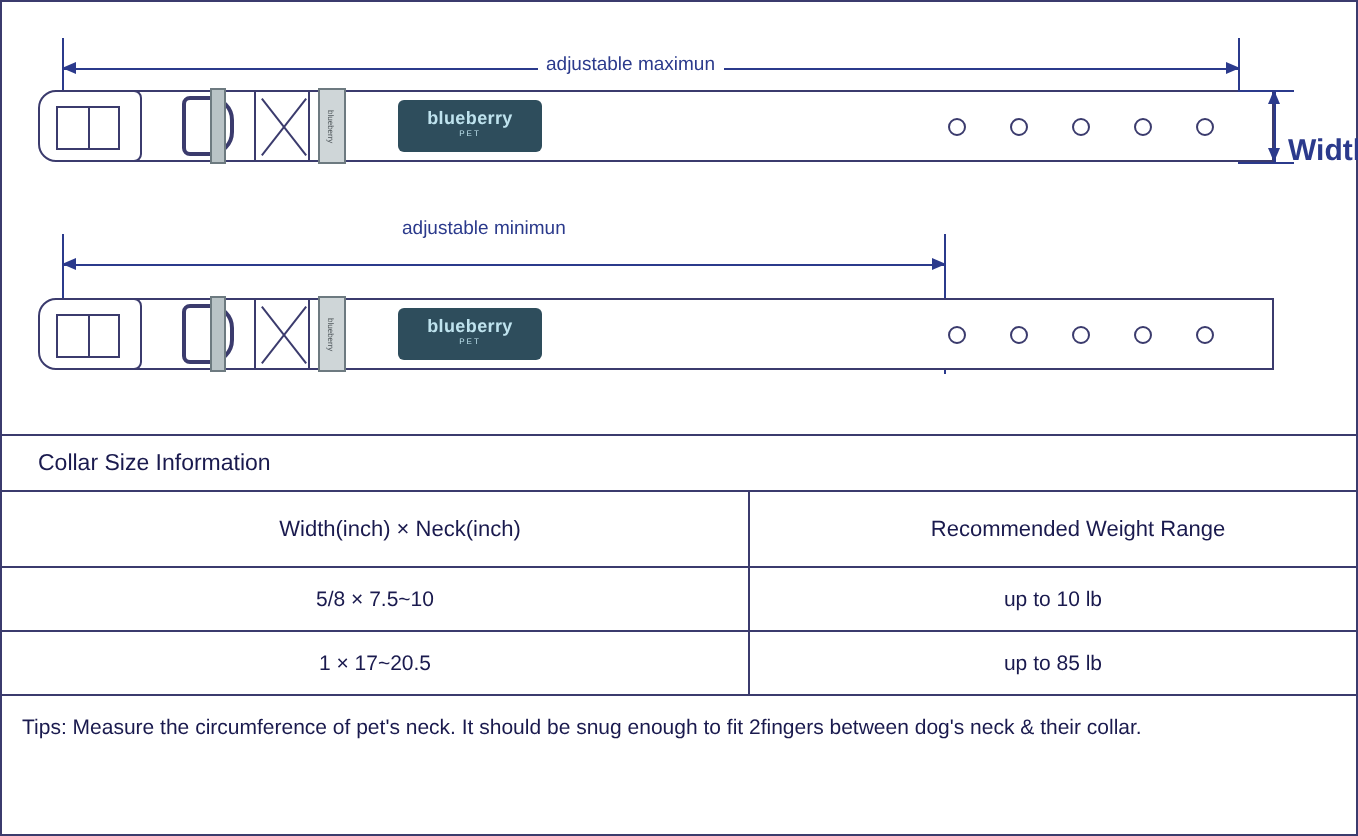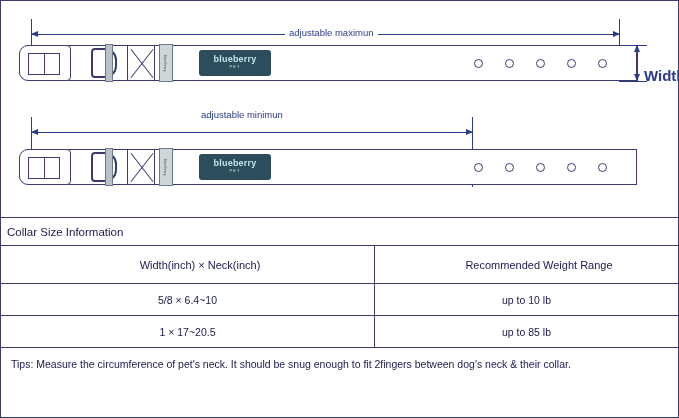--- a/index.html
+++ b/index.html
@@ -163,21 +163,21 @@
   .vdim:before{top:0;border-bottom:7px solid #2b3a8c;}
   .vdim:after{bottom:0;border-top:7px solid #2b3a8c;}
   .width-label{
     position:absolute;
     font-size:15px;font-weight:bold;color:#2b3a8c;
   }
 
   
   .tbl-title{
     height:28px;line-height:28px;
-    padding-left:6px;
+    padding-left:18px;
     font-size:11.5px;
     color:#1a1a4e;
     border-bottom:1px solid #3b3b6d;
     box-sizing:border-box;
   }
   table.size{
     width:100%;
     border-collapse:collapse;
     font-size:10.5px;
     color:#1a1a4e;
@@ -208,21 +208,21 @@
 </head>
 <body>
 
 <div class="page">
 
   <div class="diagram">
 
     <div class="tick" style="left:30px;top:18px;height:28px;"></div>
     <div class="tick" style="left:618px;top:18px;height:46px;"></div>
     <div class="dimline" style="left:30px;top:33px;width:589px;"></div>
-    <div class="dimlabel" style="left:268px;top:26px;margin-left:16px;">adjustable maximun</div>
+    <div class="dimlabel" style="left:268px;top:26px;">adjustable maximun</div>
 
     <div class="collar-wrap collar-top">
       <div class="strap" style="left:12px;top:0;width:606px;"></div>
       <div class="buckle" style="left:0;top:0;">
         <div class="buckle-in"></div>
         <div class="buckle-bar" style="left:24px;"></div>
       </div>
       <div class="dring" style="left:72px;top:3px;"></div>
       <div class="slider" style="left:86px;top:-1px;"></div>
       <div class="xbox" style="left:108px;top:0;"></div>
@@ -275,21 +275,21 @@
 
   <table class="size">
     <thead>
       <tr>
         <th class="col1">Width(inch) × Neck(inch)</th>
         <th>Recommended Weight Range</th>
       </tr>
     </thead>
     <tbody>
       <tr>
-        <td class="col1">5/8 × 6.4~10</td>
+        <td class="col1">5/8 × 7.5~10</td>
         <td>up to 10 lb</td>
       </tr>
       <tr>
         <td class="col1">1 × 17~20.5</td>
         <td>up to 85 lb</td>
       </tr>
     </tbody>
   </table>
 
   <div class="tips">Tips: Measure the circumference of pet's neck. It should be snug enough to fit 2fingers between dog's neck &amp; their collar.</div>

